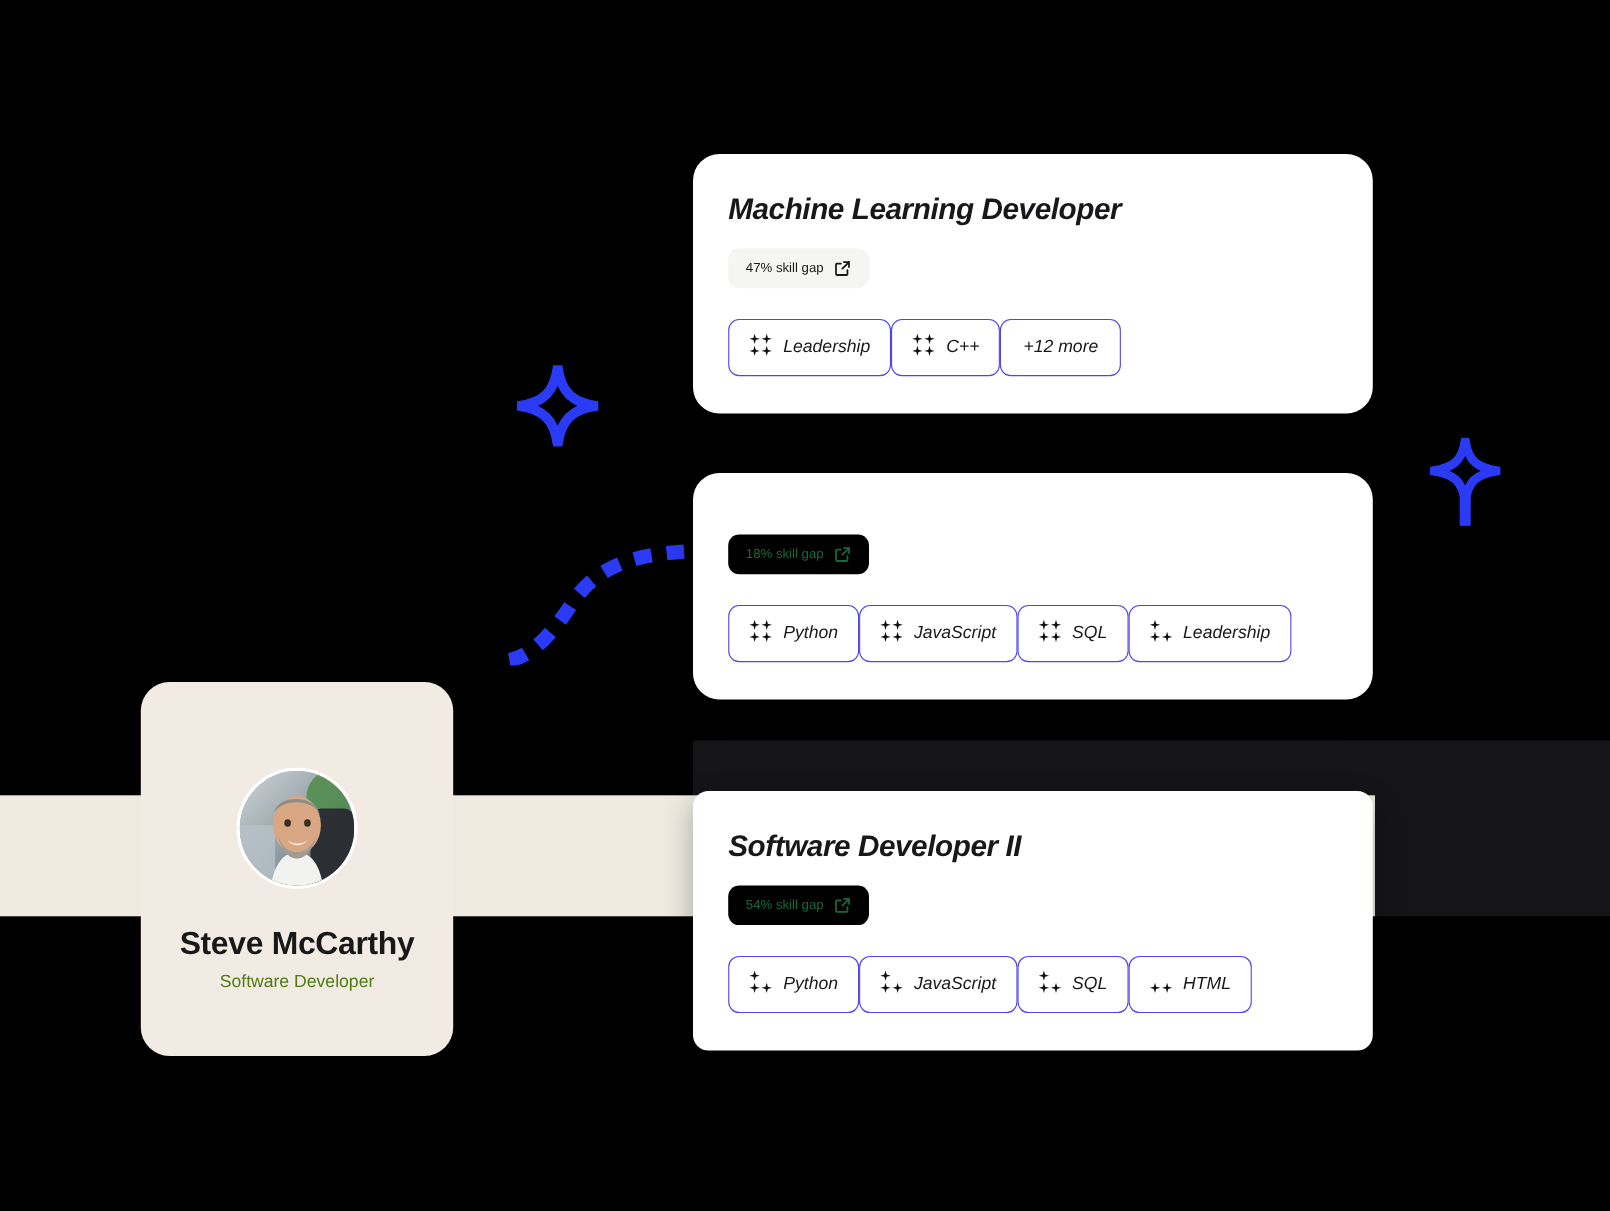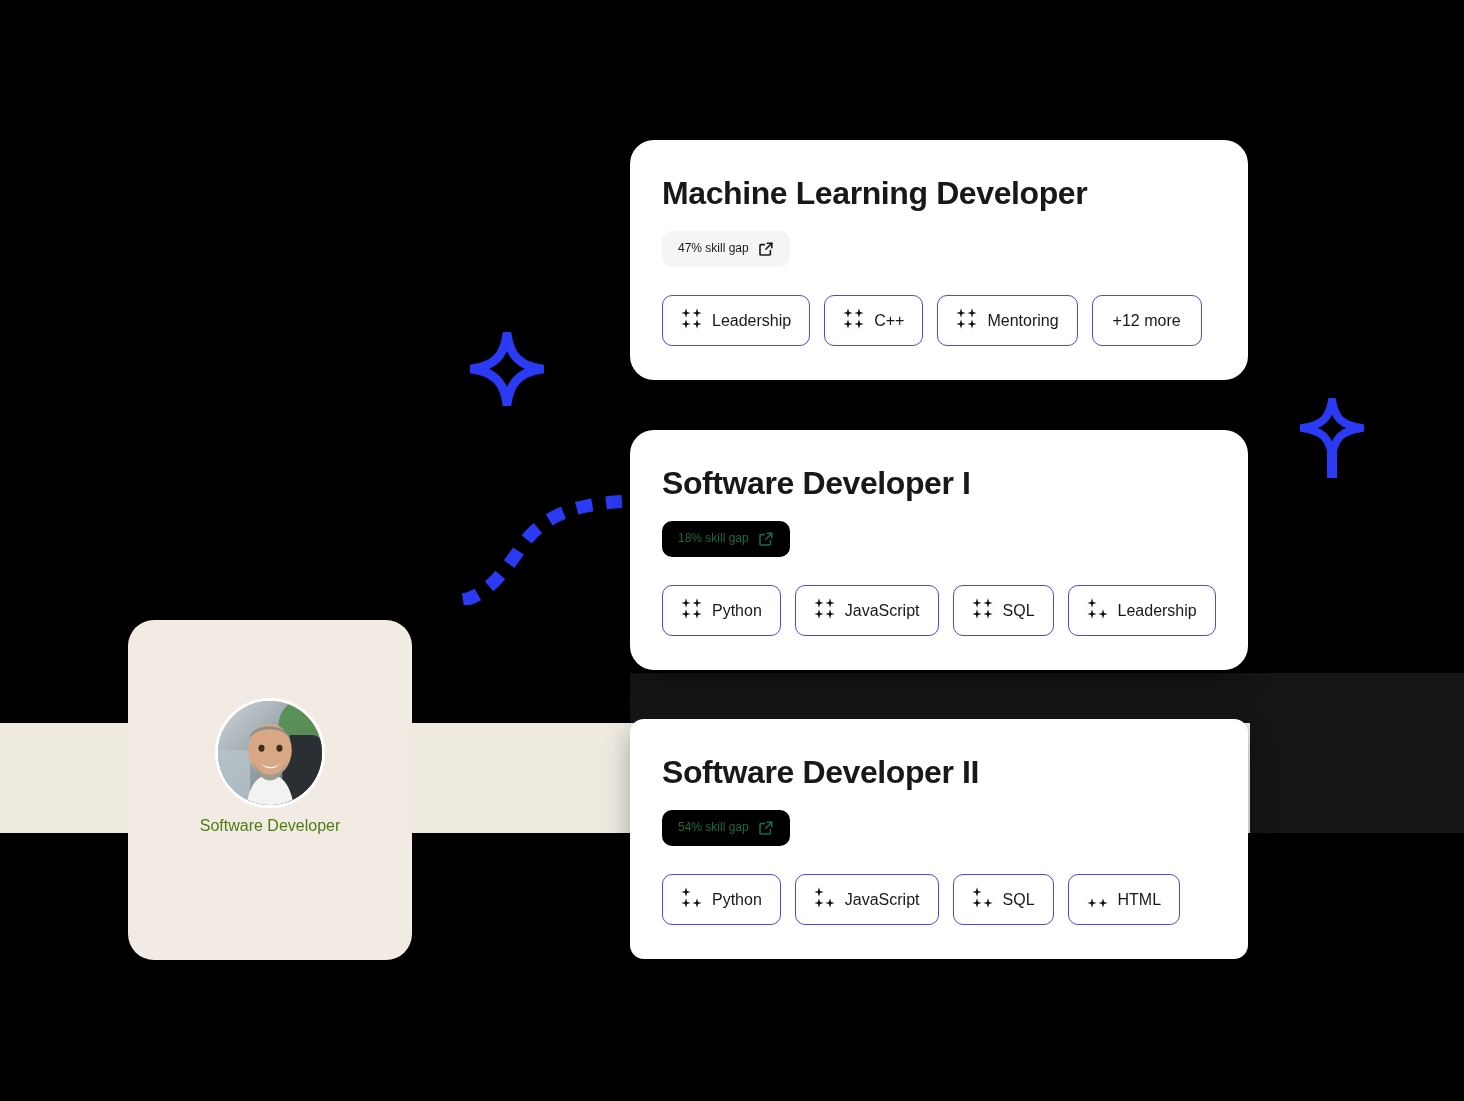--- a/index.html
+++ b/index.html
@@ -99,46 +99,47 @@
     background: #FFFFFF;
     border-radius: 24px;
     padding: 36px 32px 34px 32px;
     box-shadow: 0 10px 26px rgba(0,0,0,0.30);
   }
   #role-card-0 { left: 630px; top: 140px; }
   #role-card-1 { left: 630px; top: 430px; }
   #role-card-2 { left: 630px; top: 719px; border-radius: 14px; }
 
   .role-title {
-    font-size: 32px;
+    font-size: 27px;
     font-weight: bold;
     color: #18181B;
     letter-spacing: -0.4px;
     line-height: 1.1;
+    font-style: italic;
   }
 
   .gap-badge {
     display: inline-flex;
     align-items: flex-start;
     gap: 9px;
     margin-top: 20px;
     padding: 10px 16px;
     border-radius: 10px;
     font-size: 12px;
     font-weight: 400;
   }
   .gap-badge.neutral { background: #F5F5F4; color: #18181B; }
   .gap-badge.green   { background: #000000; color: #19693E; }
   .gap-badge svg { display: block; }
 
   .skill-row {
     display: flex;
-    gap: 14px;
     margin-top: 28px;
     flex-wrap: nowrap;
+    font-style: italic;
   }
   .skill-chip {
     display: inline-flex;
     align-items: center;
     gap: 10px;
     border: 1.4px solid #4F46E5;
     border-radius: 10px;
     padding: 12px 18px;
     font-size: 16px;
     color: #18181B;
@@ -191,20 +192,21 @@
         <rect x="0" y="52" width="34" height="58" fill="#b7c3c8" opacity="0.8"></rect>
         <path d="M30 110 C34 86 44 78 55 78 C66 78 76 86 80 110 Z" fill="#f2f2f0"></path>
         <ellipse cx="55" cy="52" rx="23" ry="28" fill="#d9a784"></ellipse>
         <path d="M33 40 C36 22 74 22 77 42 C74 34 64 30 55 30 C46 30 37 33 33 40 Z" fill="#8f8d88"></path>
         <path d="M36 60 C40 78 48 84 55 84 C62 84 70 78 74 60 C70 74 62 78 55 78 C48 78 40 74 36 60 Z" fill="#a09b93"></path>
         <ellipse cx="46" cy="50" rx="3.2" ry="3.6" fill="#3a2d22"></ellipse>
         <ellipse cx="65" cy="50" rx="3.2" ry="3.6" fill="#3a2d22"></ellipse>
         <path d="M46 66 C50 71 61 71 65 66 C61 73 50 73 46 66 Z" fill="#ffffff"></path>
       </svg>
     </div>
+    <div id="profile-name">Steve McCarthy</div>
     <div id="profile-role">Software Developer</div>
   </div>
 
   <div class="role-card" id="role-card-0">
     <div class="role-title">Machine Learning Developer</div>
     <div class="gap-badge neutral">
       <span>47% skill gap</span>
       <span>
         <svg width="16" height="16" viewBox="0 0 16 16" fill="none" stroke="currentColor" stroke-width="1.6" stroke-linecap="round" stroke-linejoin="round">
           <path d="M9.2 2.2H13.8V6.8"></path>
@@ -241,45 +243,27 @@
               </g>
               <g transform="translate(0,11)">
                 <path d="M5 0.3 L6.05 3.95 L9.7 5 L6.05 6.05 L5 9.7 L3.95 6.05 L0.3 5 L3.95 3.95 Z" fill="#111113"></path>
               </g>
               <g transform="translate(11,11)">
                 <path d="M5 0.3 L6.05 3.95 L9.7 5 L6.05 6.05 L5 9.7 L3.95 6.05 L0.3 5 L3.95 3.95 Z" fill="#111113"></path>
               </g>
             </svg></span>
         <span>C++</span>
       </div>
-      <div class="skill-chip">
-        <span class="skill-icon"><svg width="21" height="21" viewBox="0 0 21 21">
-              <g transform="translate(0,0)">
-                <path d="M5 0.3 L6.05 3.95 L9.7 5 L6.05 6.05 L5 9.7 L3.95 6.05 L0.3 5 L3.95 3.95 Z" fill="#111113"></path>
-              </g>
-              <g transform="translate(11,0)">
-                <path d="M5 0.3 L6.05 3.95 L9.7 5 L6.05 6.05 L5 9.7 L3.95 6.05 L0.3 5 L3.95 3.95 Z" fill="#111113"></path>
-              </g>
-              <g transform="translate(0,11)">
-                <path d="M5 0.3 L6.05 3.95 L9.7 5 L6.05 6.05 L5 9.7 L3.95 6.05 L0.3 5 L3.95 3.95 Z" fill="#111113"></path>
-              </g>
-              <g transform="translate(11,11)">
-                <path d="M5 0.3 L6.05 3.95 L9.7 5 L6.05 6.05 L5 9.7 L3.95 6.05 L0.3 5 L3.95 3.95 Z" fill="#111113"></path>
-              </g>
-            </svg></span>
-        <span>Mentoring</span>
-      </div>
       <div class="skill-chip plain">
         <span>+12 more</span>
       </div>
     </div>
   </div>
 
   <div class="role-card" id="role-card-1">
-    <div class="role-title">Software Developer I</div>
     <div class="gap-badge green">
       <span>18% skill gap</span>
       <span>
         <svg width="16" height="16" viewBox="0 0 16 16" fill="none" stroke="currentColor" stroke-width="1.6" stroke-linecap="round" stroke-linejoin="round">
           <path d="M9.2 2.2H13.8V6.8"></path>
             <path d="M13.8 2.2L7.8 8.2"></path>
           <path d="M12.4 9.6V13.2a.8.8 0 0 1-.8.8H2.8a.8.8 0 0 1-.8-.8V4.4a.8.8 0 0 1 .8-.8H6.4"></path>
         </svg>
       </span>
     </div>

